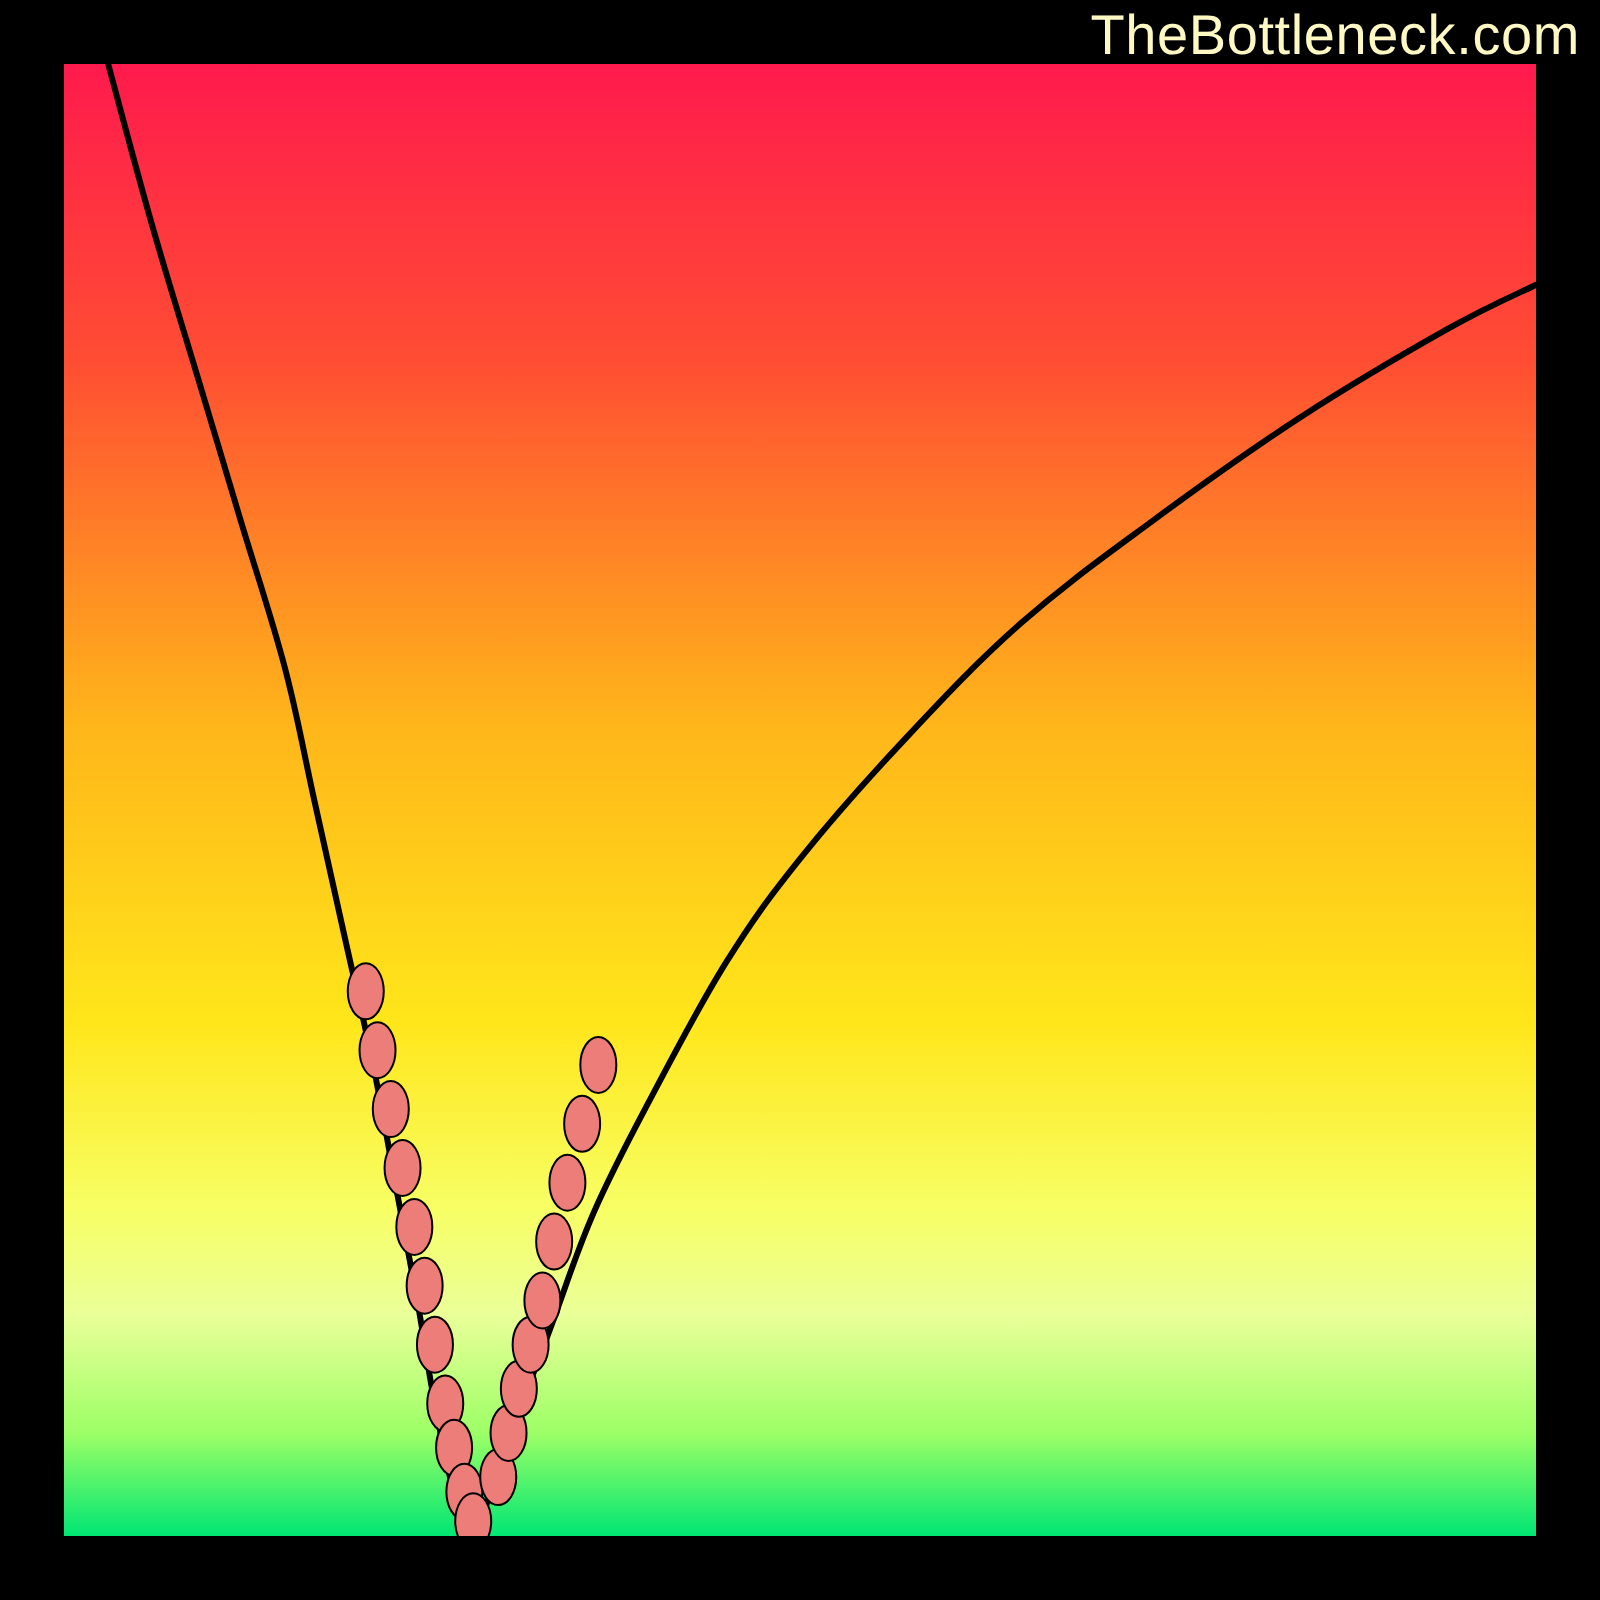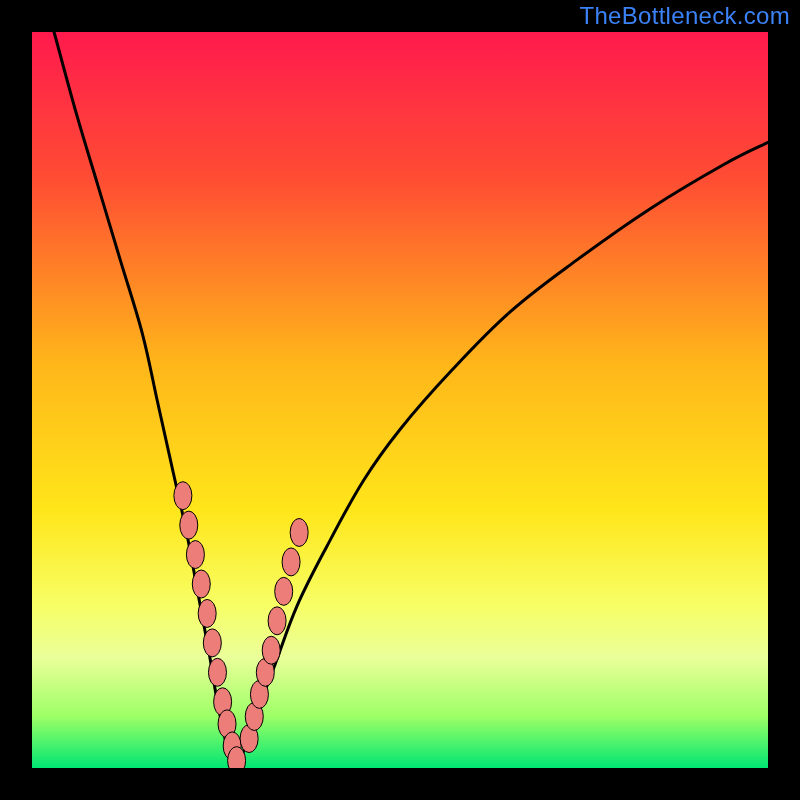--- a/index.html
+++ b/index.html
@@ -14,22 +14,22 @@
   .frame {
     position: relative;
     width: 800px;
     height: 800px;
     background: #000;
   }
   .watermark {
     position: absolute;
     top: 2px;
     right: 10px;
-    color: #3b82f6;
-    font-size: 24px;
+    color: #fef9c3;
+    font-size: 28px;
     font-weight: 400;
     letter-spacing: 0.3px;
     z-index: 5;
   }
   svg {
     display: block;
   }
 </style>
 </head>
 <body>

